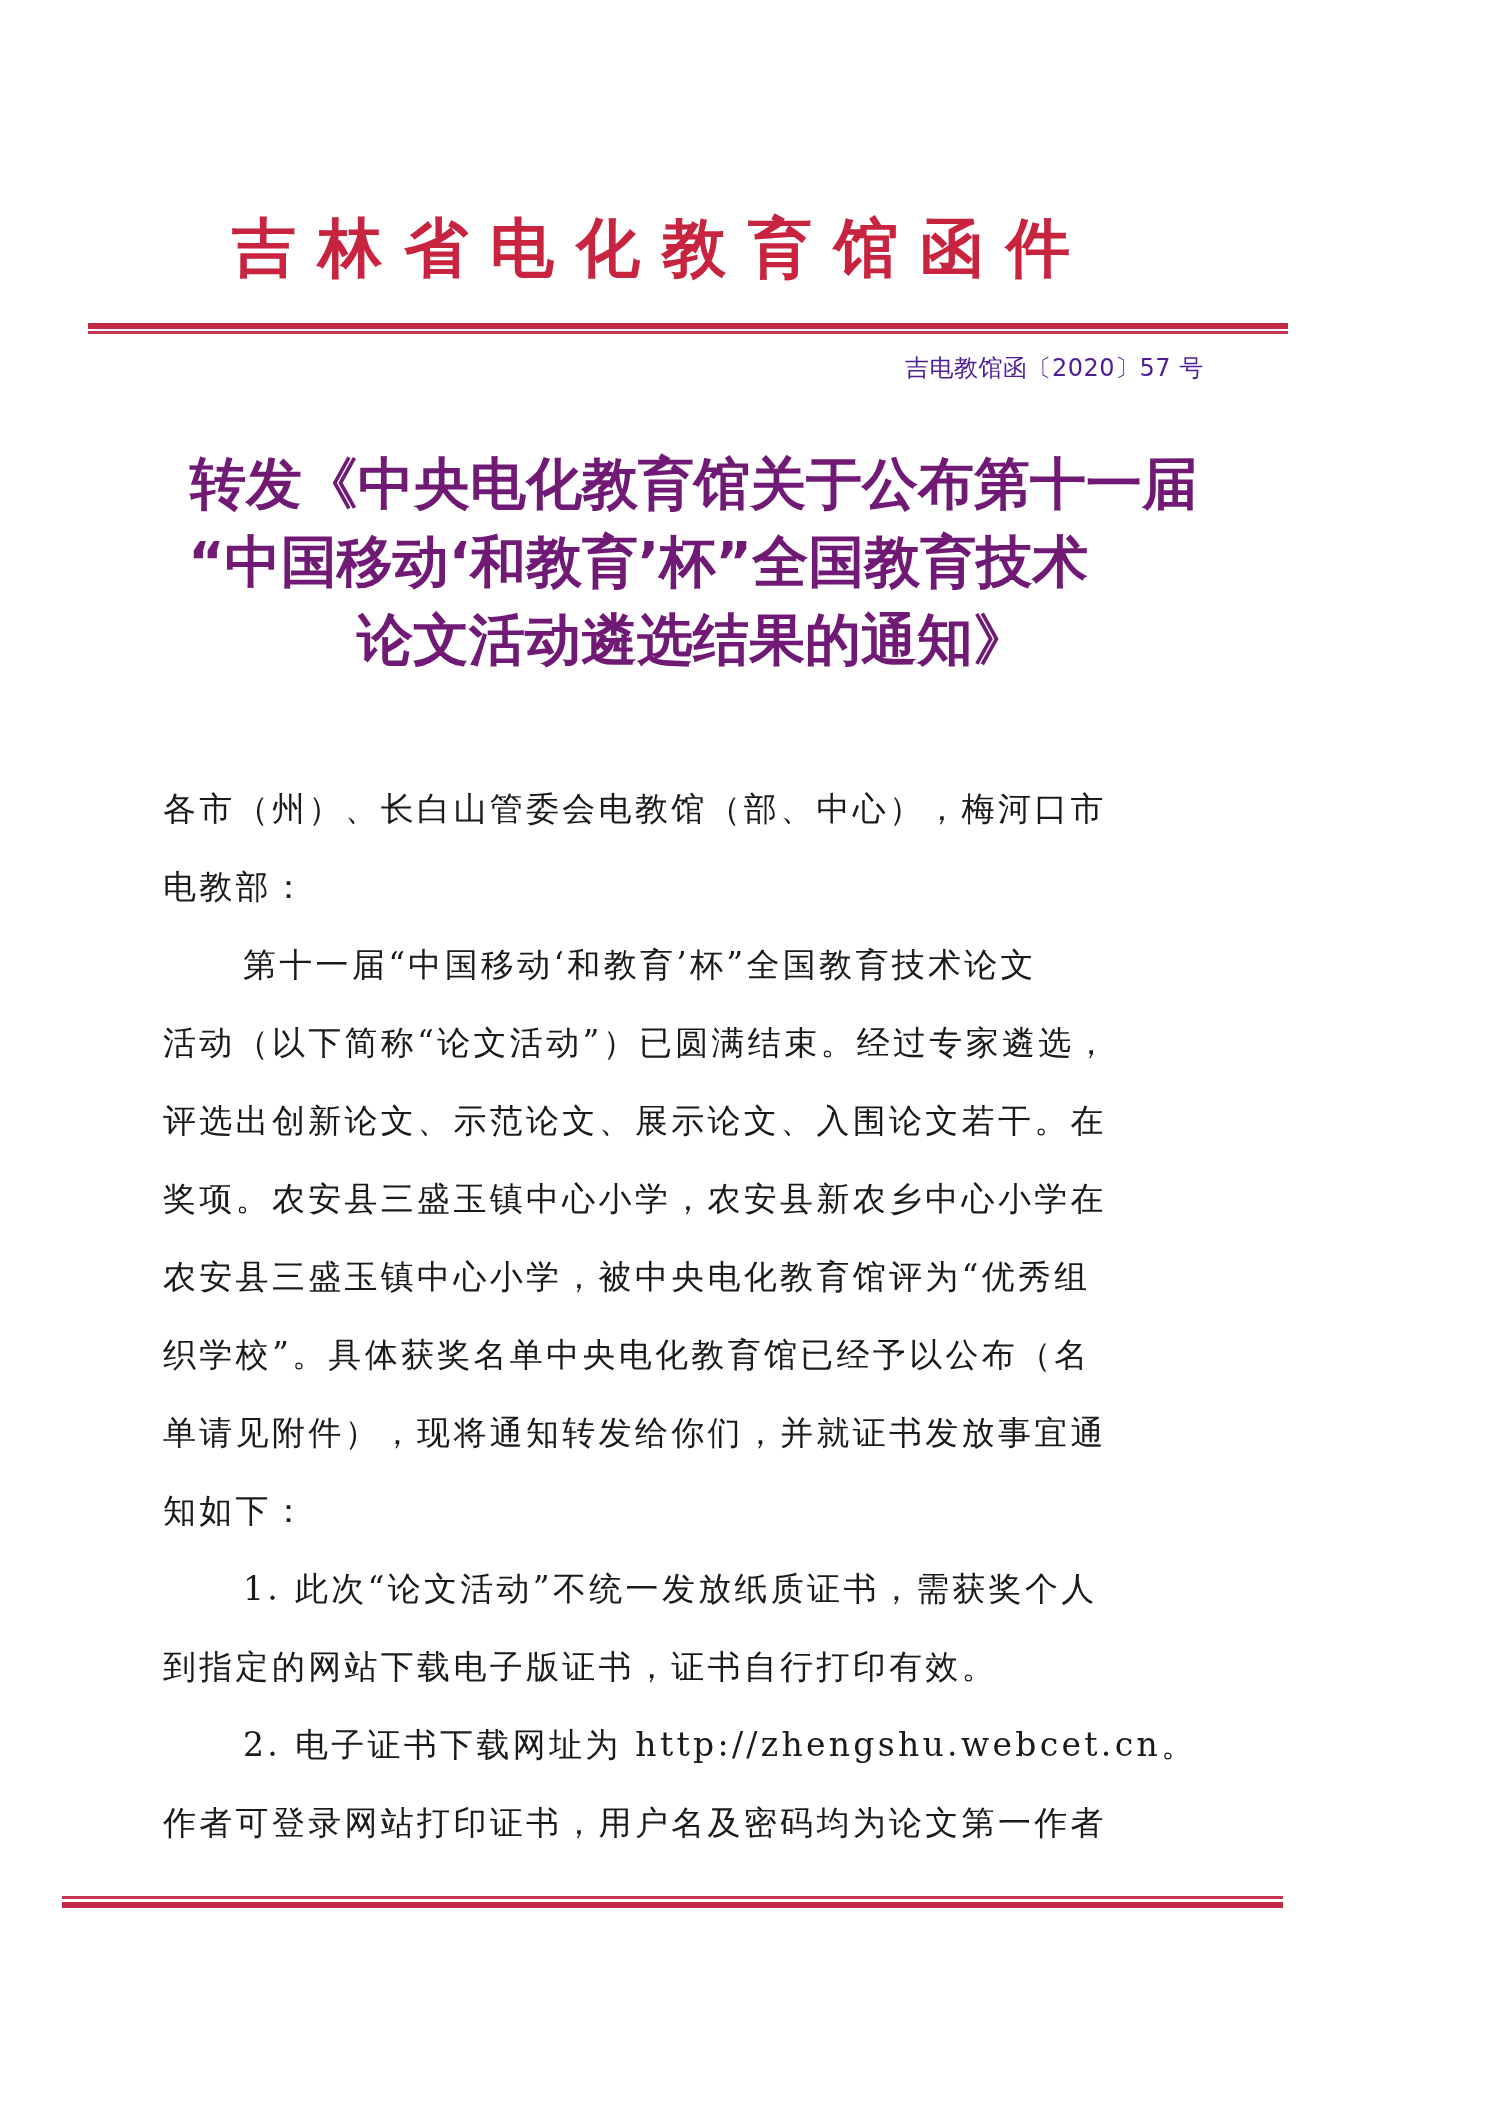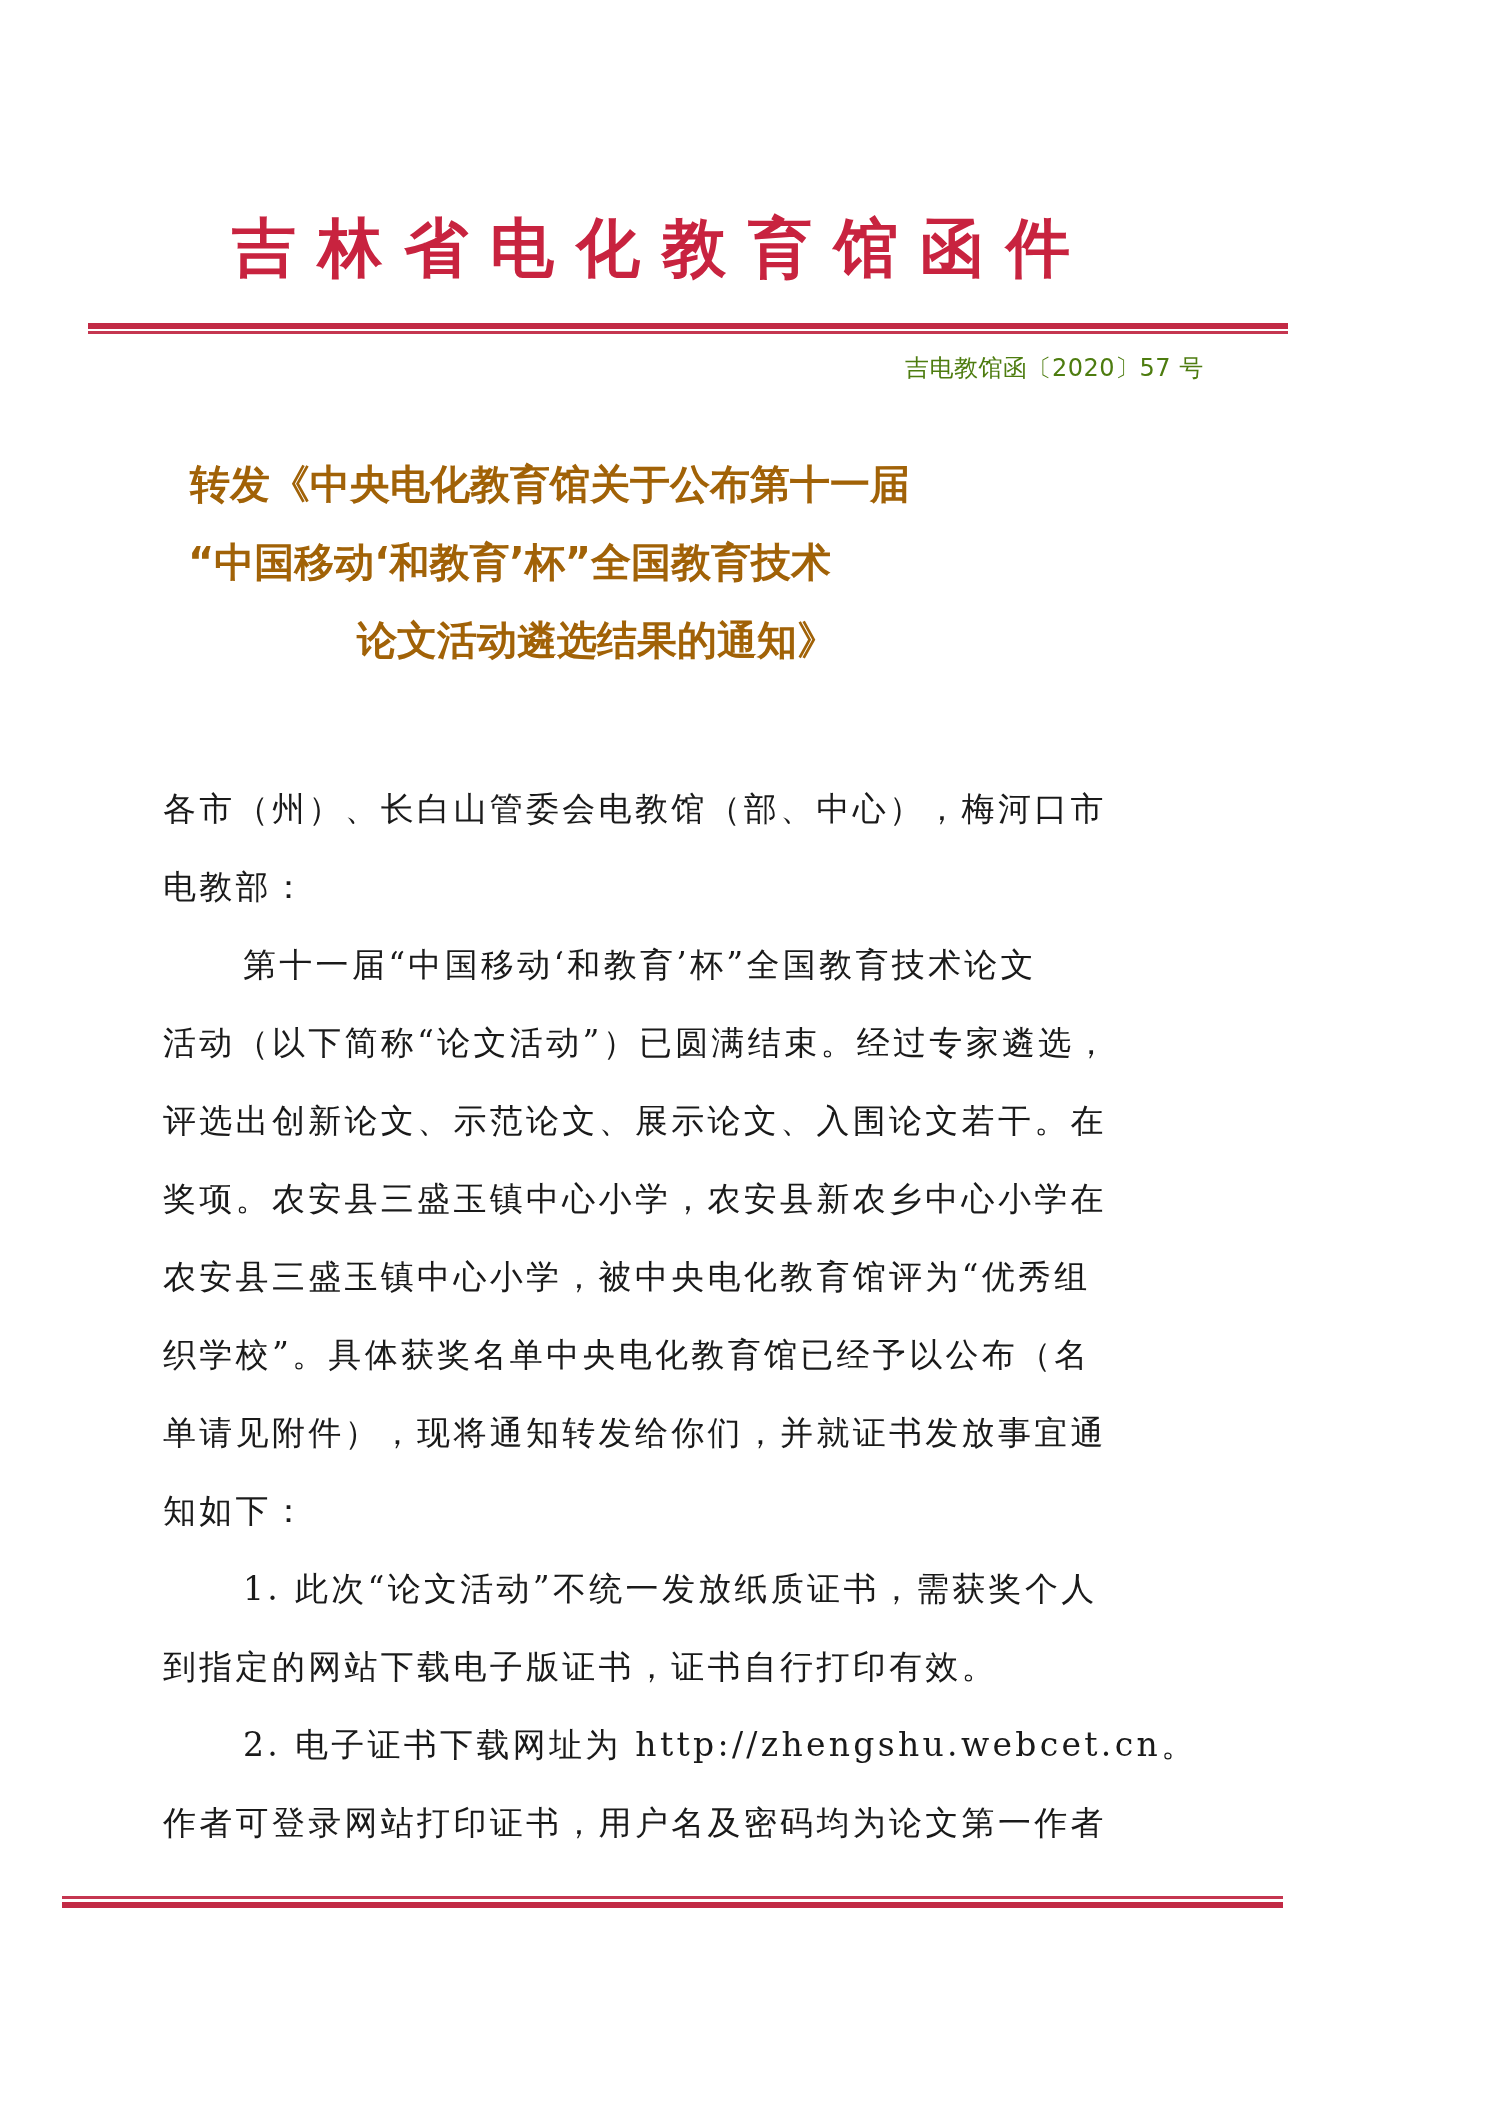--- a/index.html
+++ b/index.html
@@ -42,34 +42,34 @@
     .rule-top .thin {
       position: absolute; left: 0; top: 8px; width: 100%; height: 3px;
       background: #c53650;
     }
     .doc-number {
       position: absolute;
       left: 905px;
       top: 352px;
       font-family: "DejaVu Sans", sans-serif;
       font-size: 24px;
-      color: #4d7c0f;
+      color: #4c1d95;
       white-space: nowrap;
       letter-spacing: 0.5px;
     }
     .title {
       position: absolute;
       left: 150px;
       top: 445px;
       width: 1100px;
       font-family: "DejaVu Sans", sans-serif;
       font-weight: bold;
-      font-size: 40px;
+      font-size: 56px;
       line-height: 78px;
-      color: #a16207;
+      color: #701a75;
     }
     .title .line {
       display: block;
       white-space: nowrap;
     }
     .title .l1 { padding-left: 40px; }
     .title .l2 { padding-left: 38px; }
     .title .l3 { padding-left: 207px; }
     .body-text {
       position: absolute;

